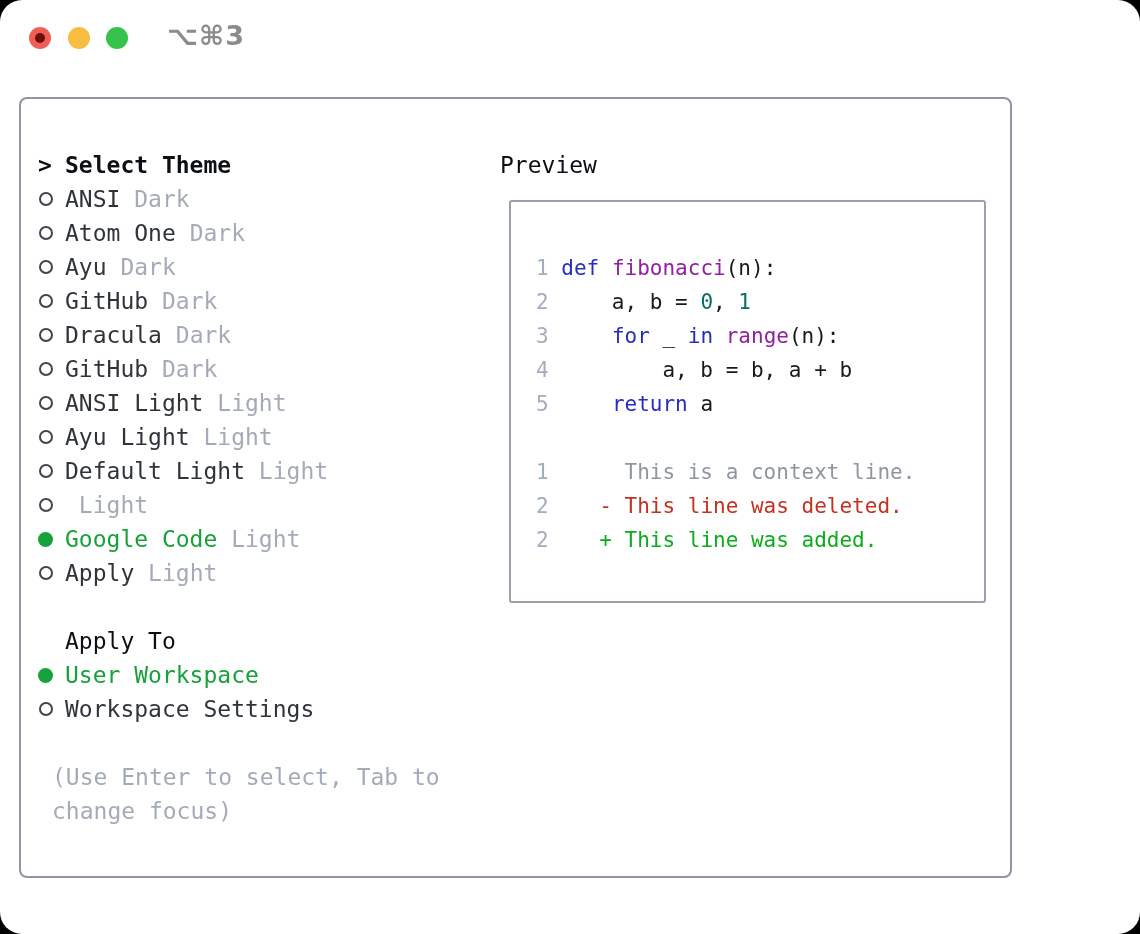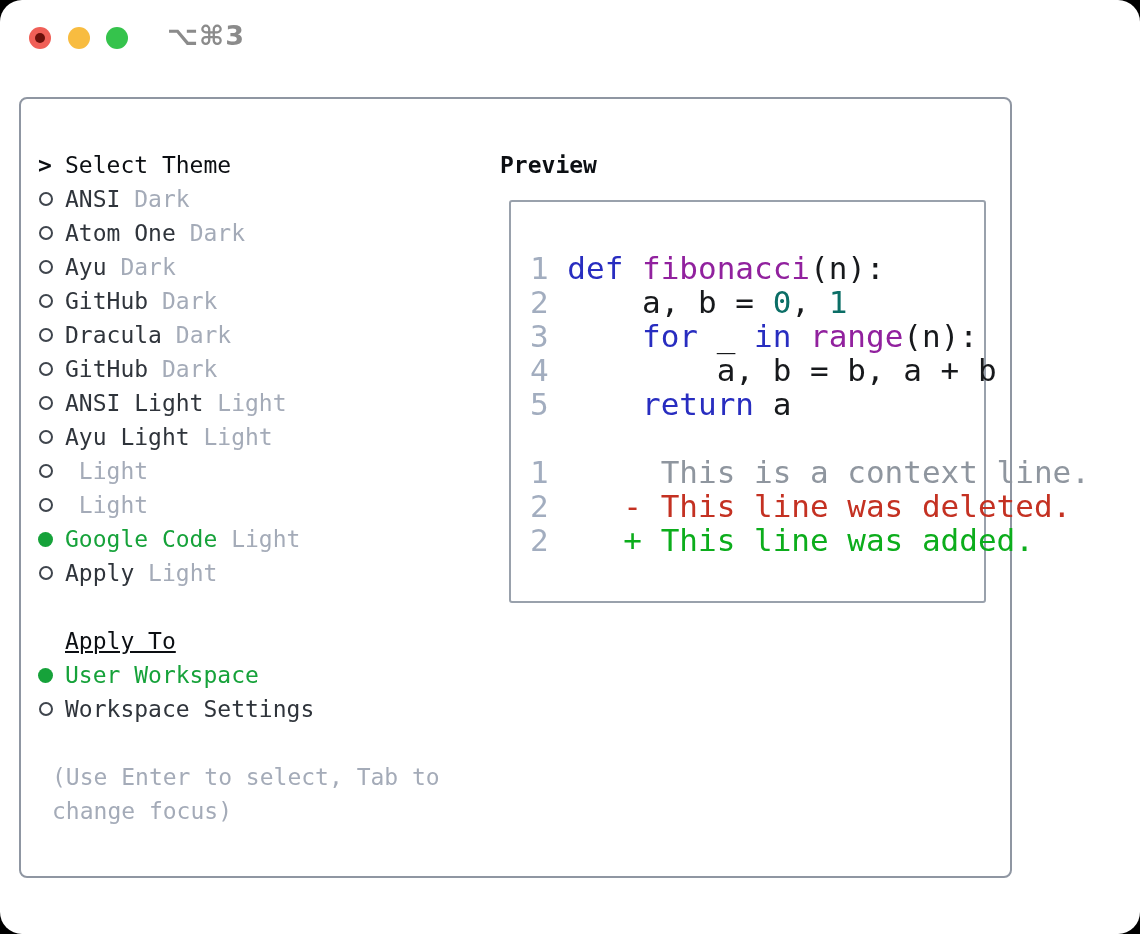--- a/index.html
+++ b/index.html
@@ -21,34 +21,34 @@
   
   .panel{position:absolute;left:19px;top:97px;width:993px;height:781px;box-sizing:border-box;
          border:2px solid var(--panel-border);border-radius:8px;background:#fff;}
 
   .left-col{position:absolute;left:17px;top:49px;font-size:23px;color:var(--list-text);}
   .row{display:flex;align-items:center;height:34px;white-space:pre;}
   .bullet{width:27px;display:inline-flex;align-items:center;flex:0 0 27px;}
   .ring{width:10px;height:10px;border:2px solid var(--ring-border);border-radius:50%;margin-left:1px;}
   .seldot{width:15px;height:15px;border-radius:50%;background:var(--accent-green);}
   .prompt{font-weight:bold;color:var(--header-text);}
-  .header{font-weight:normal;color:var(--header-text);}
-  .header2{color:var(--header-text);text-decoration:underline;}
+  .header{font-weight:bold;color:var(--header-text);}
+  .header2{color:var(--header-text);}
   .t-name{color:var(--list-text);}
   .t-name.selected{color:var(--accent-green);}
   .t-variant{color:var(--variant-text);}
   .apply{margin-top:34px;}
   .help{margin-top:34px;width:430px;line-height:34px;color:var(--help-text);margin-left:14px;}
 
   
   .preview-title{position:absolute;left:479px;top:49px;height:34px;display:flex;align-items:center;
-                 font-size:23px;font-weight:bold;color:var(--header-text);}
+                 font-size:23px;font-weight:normal;color:var(--header-text);}
   .preview-box{position:absolute;left:488px;top:101px;width:477px;height:403px;box-sizing:border-box;
                border:2px solid var(--preview-border);border-radius:3px;background:#fff;}
-  .code{position:absolute;left:19px;top:49px;font-size:31px;white-space:pre;}
+  .code{position:absolute;left:25px;top:49px;font-size:21px;white-space:pre;}
   .line{height:34px;line-height:34px;}
   .t-ln{color:var(--line-number);}
   .t-pl{color:var(--code-plain);}
   .t-kw{color:var(--keyword);}
   .t-fn{color:var(--function);}
   .t-num{color:var(--number);}
   .t-ctx{color:var(--diff-context);}
   .t-del{color:var(--diff-deleted);}
   .t-add{color:var(--diff-added);}
 </style>
@@ -77,21 +77,21 @@
 
         <div id="theme-list">
             <div class="row"><span class="bullet"><span class="ring"></span></span><span class="t-name">ANSI</span><span class="t-variant"> Dark</span></div>
             <div class="row"><span class="bullet"><span class="ring"></span></span><span class="t-name">Atom One</span><span class="t-variant"> Dark</span></div>
             <div class="row"><span class="bullet"><span class="ring"></span></span><span class="t-name">Ayu</span><span class="t-variant"> Dark</span></div>
             <div class="row"><span class="bullet"><span class="ring"></span></span><span class="t-name">GitHub</span><span class="t-variant"> Dark</span></div>
             <div class="row"><span class="bullet"><span class="ring"></span></span><span class="t-name">Dracula</span><span class="t-variant"> Dark</span></div>
             <div class="row"><span class="bullet"><span class="ring"></span></span><span class="t-name">GitHub</span><span class="t-variant"> Dark</span></div>
             <div class="row"><span class="bullet"><span class="ring"></span></span><span class="t-name">ANSI Light</span><span class="t-variant"> Light</span></div>
             <div class="row"><span class="bullet"><span class="ring"></span></span><span class="t-name">Ayu Light</span><span class="t-variant"> Light</span></div>
-            <div class="row"><span class="bullet"><span class="ring"></span></span><span class="t-variant"> Light</span></div>
+            <div class="row"><span class="bullet"><span class="ring"></span></span><span class="t-name">Default Light</span><span class="t-variant"> Light</span></div>
             <div class="row"><span class="bullet"><span class="ring"></span></span><span class="t-variant"> Light</span></div>
             <div class="row"><span class="bullet"><span class="seldot"></span></span><span class="t-name selected">Google Code</span><span class="t-variant"> Light</span></div>
             <div class="row"><span class="bullet"><span class="ring"></span></span><span class="t-name">Apply</span><span class="t-variant"> Light</span></div>
           </div>
 
         <div class="apply">
           <div class="row">
             <span class="bullet"></span>
             <span class="header2">Apply To</span>
           </div>

